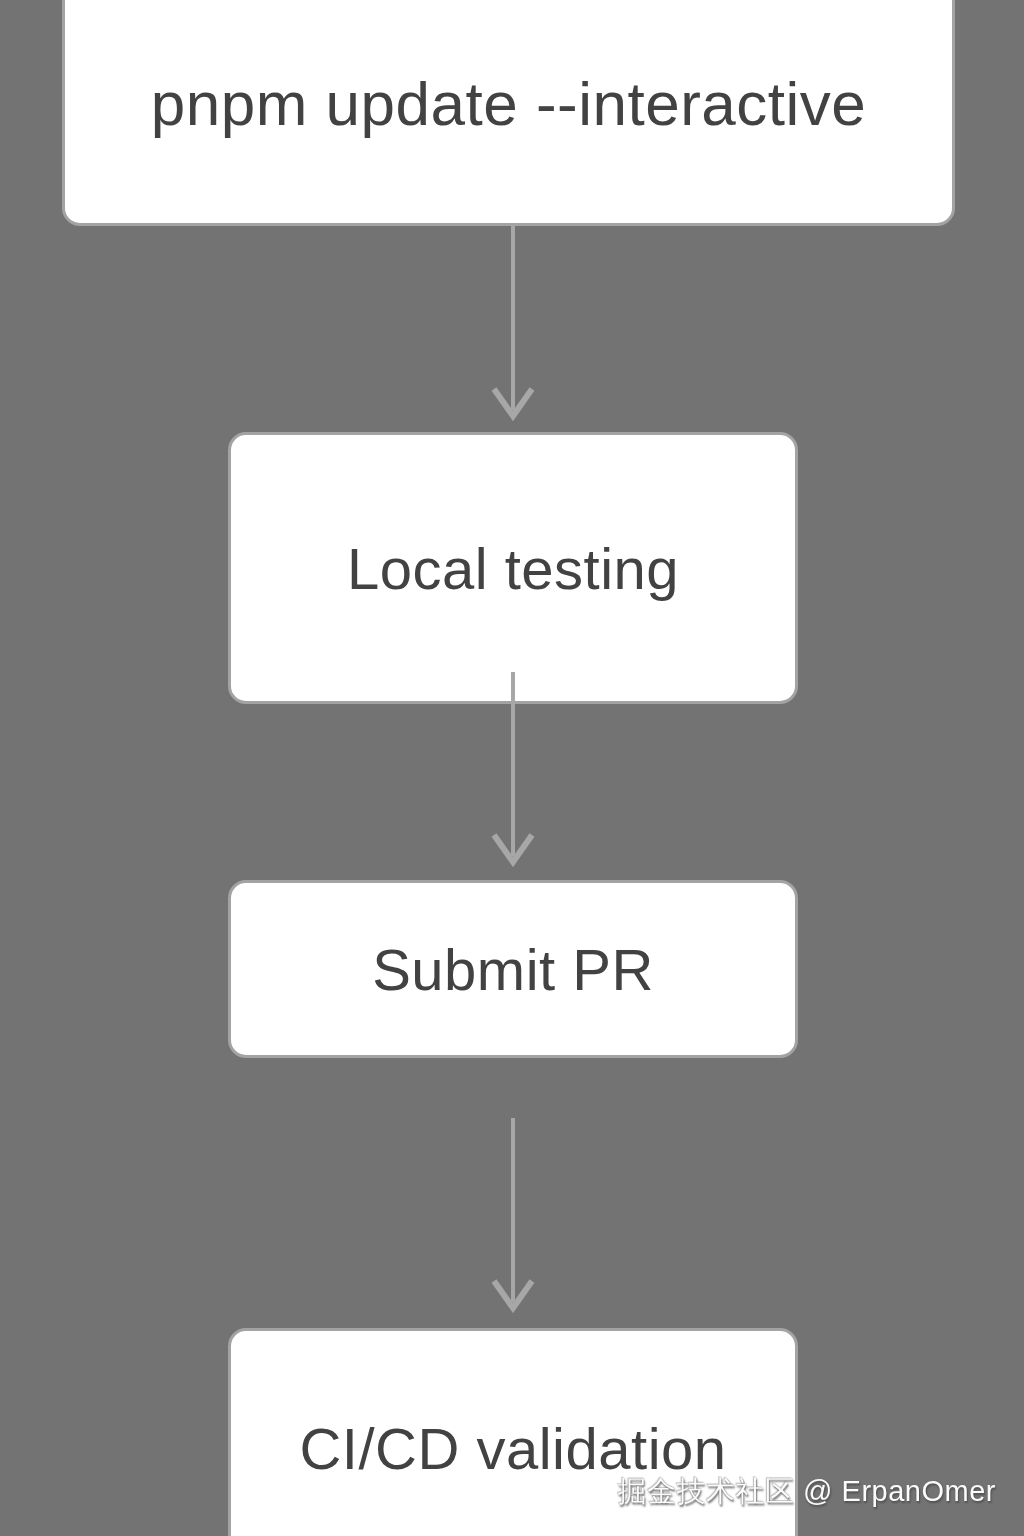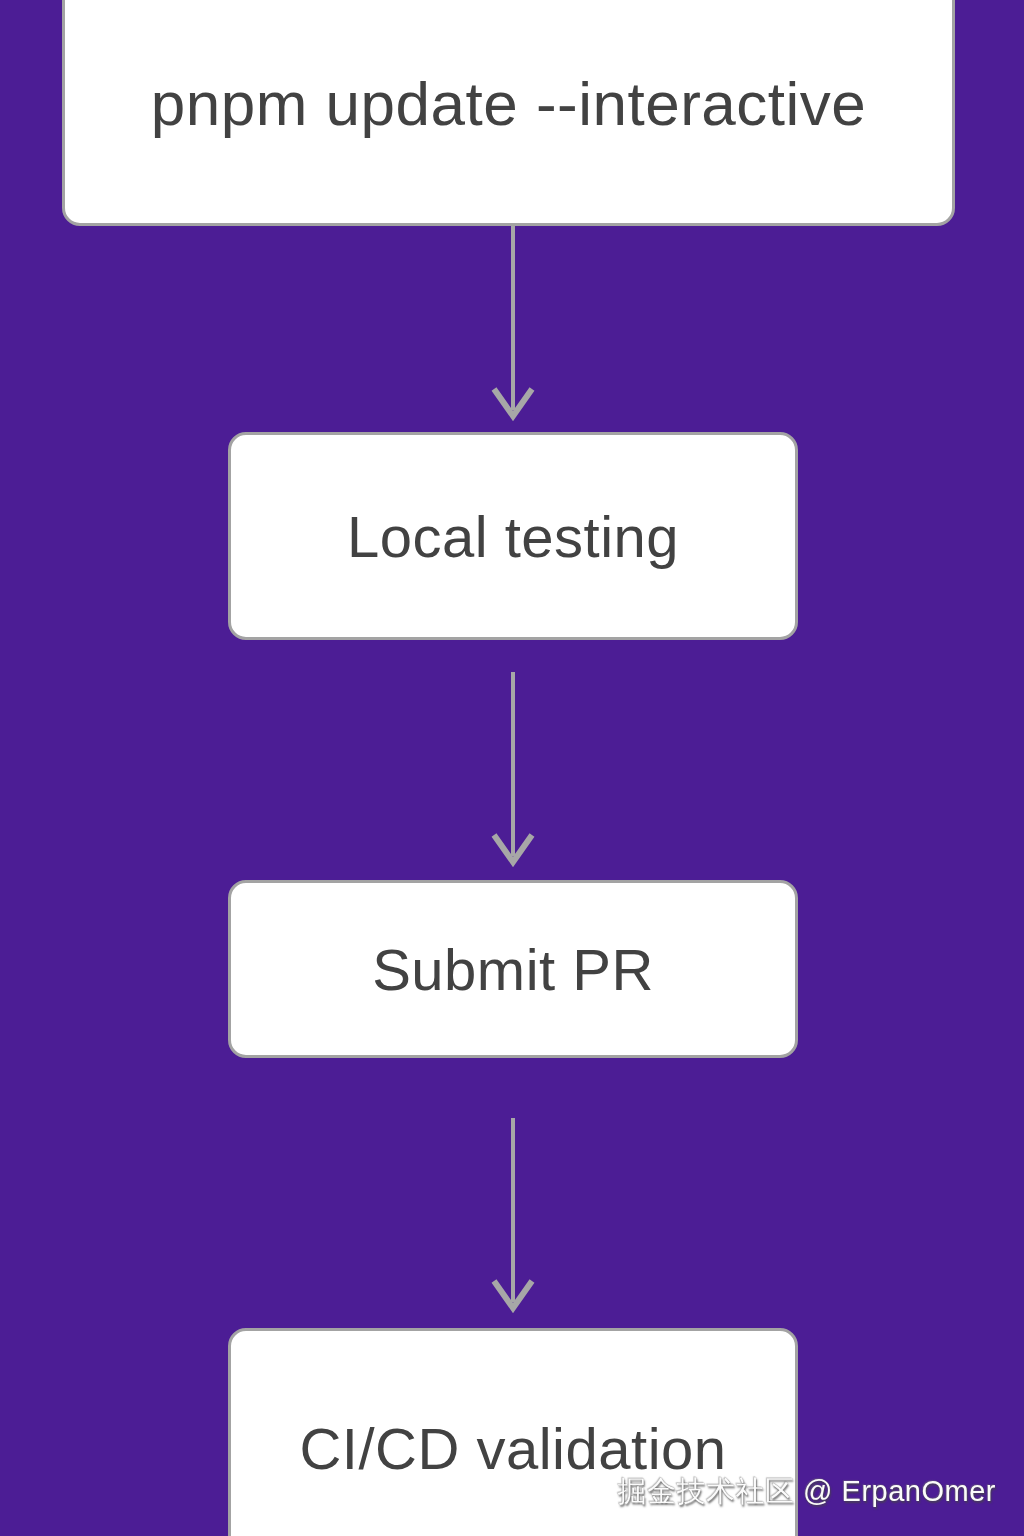--- a/index.html
+++ b/index.html
@@ -1,21 +1,21 @@
 <!DOCTYPE html>
 <html><head>
 <meta charset="utf-8">
 <style>
   * { margin: 0; padding: 0; box-sizing: border-box; }
   html, body { background: #ffffff; }
   .canvas {
     position: relative;
     width: 1024px;
     height: 1536px;
-    background: #4c1d95;
+    background: #737373;
     overflow: hidden;
     font-family: "Liberation Sans", "DejaVu Sans", sans-serif;
   }
   .flow-node {
     position: absolute;
     background: #ffffff;
     border: 3px solid #a3a3a3;
     border-radius: 18px;
     display: flex;
     align-items: center;
@@ -24,21 +24,21 @@
   }
   .flow-node .node-label {
     color: #424242;
     font-size: 58px;
     font-weight: 400;
     letter-spacing: 0.5px;
     white-space: nowrap;
   }
   .node-update   { left: 62px;  top: -20px;  width: 893px; height: 246px; }
   .node-update .node-label { font-size: 62px; }
-  .node-test     { left: 228px; top: 432px;  width: 570px; height: 208px; }
+  .node-test     { left: 228px; top: 432px;  width: 570px; height: 272px; }
   .node-pr       { left: 228px; top: 880px;  width: 570px; height: 178px; }
   .node-ci       { left: 228px; top: 1328px; width: 570px; height: 240px; }
   .arrow {
     position: absolute;
     left: 491px;
     width: 44px;
     height: 196px;
   }
   .arrow-1 { top: 226px; }
   .arrow-2 { top: 672px; }

